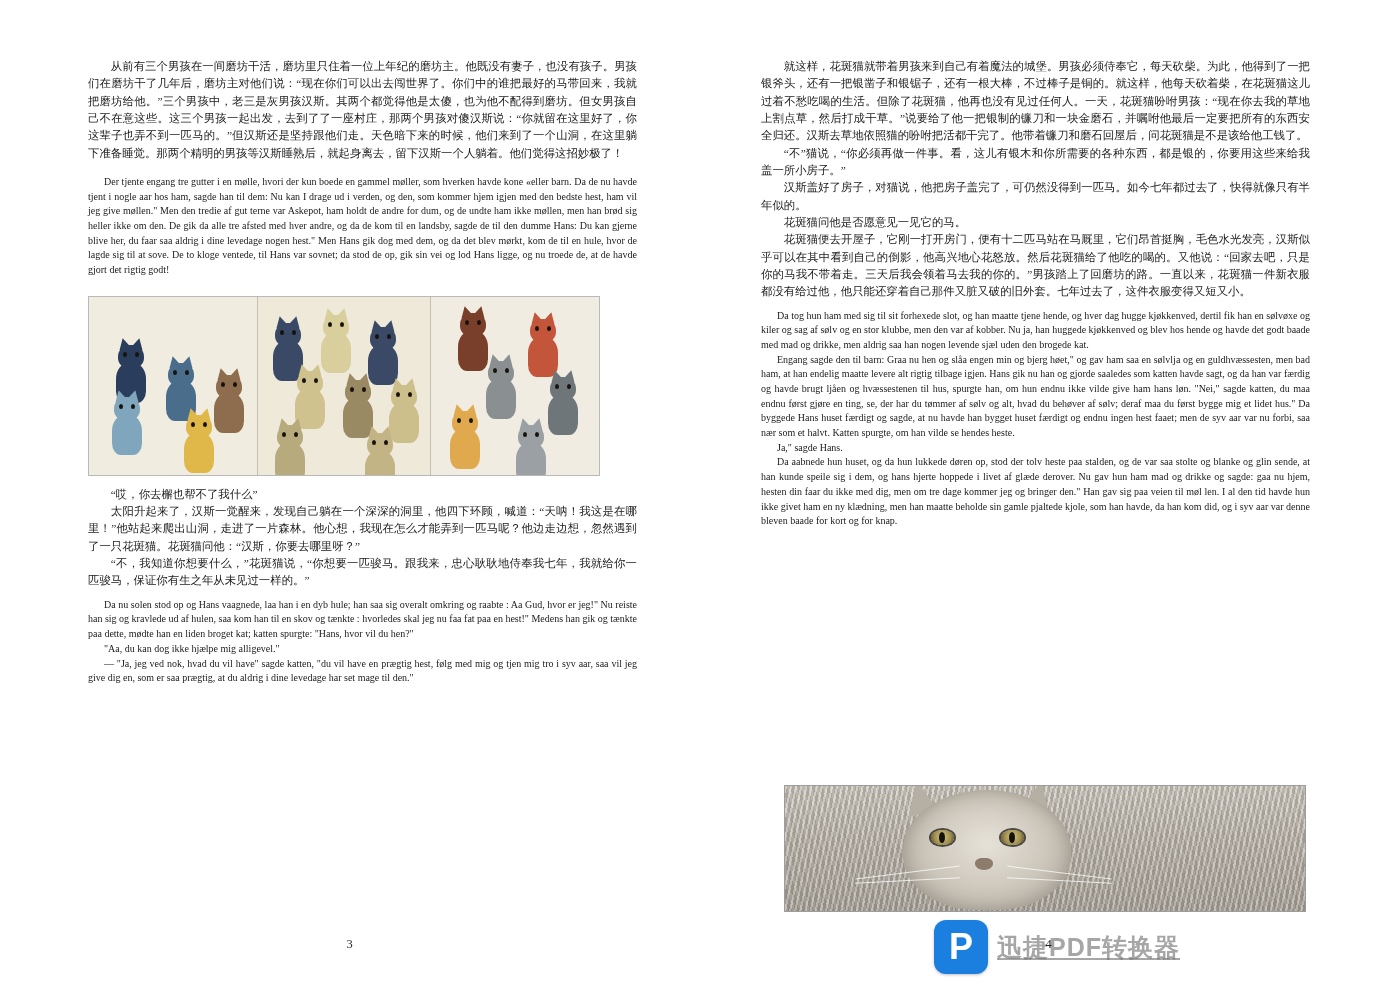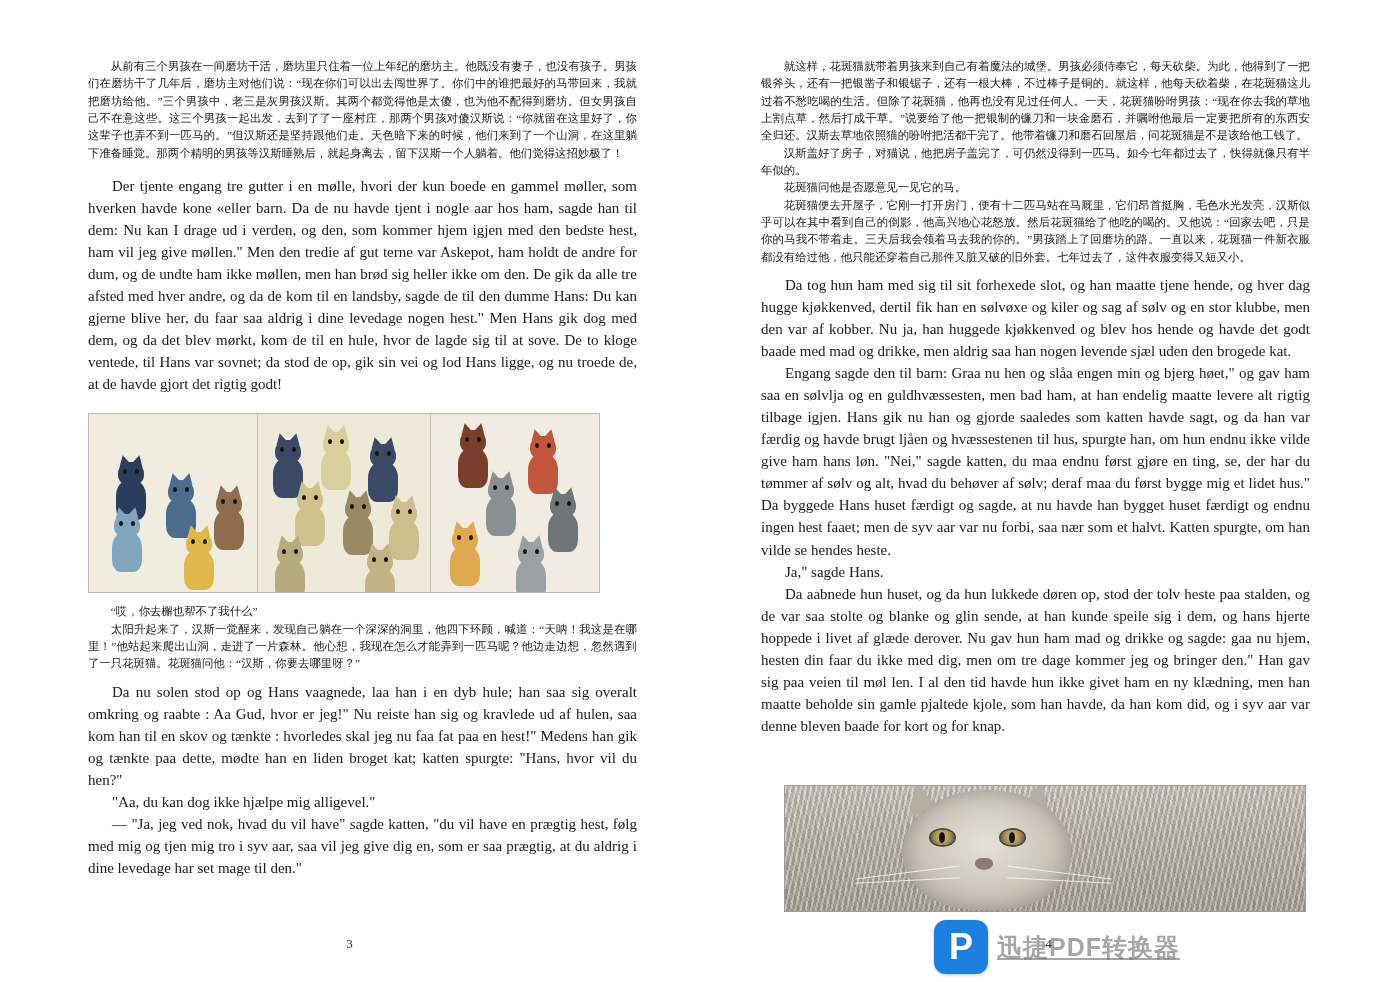--- a/index.html
+++ b/index.html
@@ -38,21 +38,21 @@
     text-align: justify;
     text-justify: inter-word;
   }
   p.zh {
     font-size: 11.4px;
     line-height: 1.52;
     text-indent: 2em;
     text-align: justify;
   }
   p.da {
-    font-size: 15px;
+    font-size: 10px;
     line-height: 1.47;
     text-indent: 0;
   }
   p.da.ind {
     text-indent: 1.6em;
   }
   .gap-m { height: 8px; }
   .gap-l { height: 13px; }
 
   
@@ -394,32 +394,34 @@
           <span class="eye-l"></span>
             <span class="eye-r"></span>
           <span class="body" style="background:#9aa0a3;"></span>
         </div>
       </div>
     </div>
 
     <div class="caption-block">
       <p class="zh">“哎，你去檞也帮不了我什么”</p>
       <p class="zh">太阳升起来了，汉斯一觉醒来，发现自己躺在一个深深的洞里，他四下环顾，喊道：“天呐！我这是在哪里！”他站起来爬出山洞，走进了一片森林。他心想，我现在怎么才能弄到一匹马呢？他边走边想，忽然遇到了一只花斑猫。花斑猫问他：“汉斯，你要去哪里呀？”</p>
+      <p class="zh">“不，我知道你想要什么，”花斑猫说，“你想要一匹骏马。跟我来，忠心耿耿地侍奉我七年，我就给你一匹骏马，保证你有生之年从未见过一样的。”</p>
       <div class="gap-m"></div>
       <p class="da ind">Da nu solen stod op og Hans vaagnede, laa han i en dyb hule; han saa sig overalt omkring og raabte : Aa Gud, hvor er jeg!" Nu reiste han sig og kravlede ud af hulen, saa kom han til en skov og tænkte : hvorledes skal jeg nu faa fat paa en hest!" Medens han gik og tænkte paa dette, mødte han en liden broget kat; katten spurgte: "Hans, hvor vil du hen?"</p>
       <p class="da ind">"Aa, du kan dog ikke hjælpe mig alligevel."</p>
       <p class="da ind">— "Ja, jeg ved nok, hvad du vil have" sagde katten, "du vil have en prægtig hest, følg med mig og tjen mig tro i syv aar, saa vil jeg give dig en, som er saa prægtig, at du aldrig i dine levedage har set mage til den."</p>
     </div>
 
     <div class="page-number">3</div>
   </div>
 
   <div class="page right">
 
     <p class="zh">就这样，花斑猫就带着男孩来到自己有着魔法的城堡。男孩必须侍奉它，每天砍柴。为此，他得到了一把银斧头，还有一把银凿子和银锯子，还有一根大棒，不过棒子是铜的。就这样，他每天砍着柴，在花斑猫这儿过着不愁吃喝的生活。但除了花斑猫，他再也没有见过任何人。一天，花斑猫吩咐男孩：“现在你去我的草地上割点草，然后打成干草。”说要给了他一把银制的镰刀和一块金磨石，并嘱咐他最后一定要把所有的东西安全归还。汉斯去草地依照猫的吩咐把活都干完了。他带着镰刀和磨石回屋后，问花斑猫是不是该给他工钱了。</p>
+    <p class="zh">“不”猫说，“你必须再做一件事。看，这儿有银木和你所需要的各种东西，都是银的，你要用这些来给我盖一所小房子。”</p>
     <p class="zh">汉斯盖好了房子，对猫说，他把房子盖完了，可仍然没得到一匹马。如今七年都过去了，快得就像只有半年似的。</p>
     <p class="zh">花斑猫问他是否愿意见一见它的马。</p>
     <p class="zh">花斑猫便去开屋子，它刚一打开房门，便有十二匹马站在马厩里，它们昂首挺胸，毛色水光发亮，汉斯似乎可以在其中看到自己的倒影，他高兴地心花怒放。然后花斑猫给了他吃的喝的。又他说：“回家去吧，只是你的马我不带着走。三天后我会领着马去我的你的。”男孩踏上了回磨坊的路。一直以来，花斑猫一件新衣服都没有给过他，他只能还穿着自己那件又脏又破的旧外套。七年过去了，这件衣服变得又短又小。</p>
     <div class="gap-m"></div>
     <p class="da ind">Da tog hun ham med sig til sit forhexede slot, og han maatte tjene hende, og hver dag hugge kjøkkenved, dertil fik han en sølvøxe og kiler og sag af sølv og en stor klubbe, men den var af kobber. Nu ja, han huggede kjøkkenved og blev hos hende og havde det godt baade med mad og drikke, men aldrig saa han nogen levende sjæl uden den brogede kat.</p>
     <p class="da ind">Engang sagde den til barn: Graa nu hen og slåa engen min og bjerg høet," og gav ham saa en sølvlja og en guldhvæssesten, men bad ham, at han endelig maatte levere alt rigtig tilbage igjen. Hans gik nu han og gjorde saaledes som katten havde sagt, og da han var færdig og havde brugt ljåen og hvæssestenen til hus, spurgte han, om hun endnu ikke vilde give ham hans løn. "Nei," sagde katten, du maa endnu først gjøre en ting, se, der har du tømmer af sølv og alt, hvad du behøver af sølv; deraf maa du først bygge mig et lidet hus." Da byggede Hans huset færdigt og sagde, at nu havde han bygget huset færdigt og endnu ingen hest faaet; men de syv aar var nu forbi, saa nær som et halvt. Katten spurgte, om han vilde se hendes heste.</p>
     <p class="da ind">Ja," sagde Hans.</p>
     <p class="da ind">Da aabnede hun huset, og da hun lukkede døren op, stod der tolv heste paa stalden, og de var saa stolte og blanke og glin sende, at han kunde speile sig i dem, og hans hjerte hoppede i livet af glæde derover. Nu gav hun ham mad og drikke og sagde: gaa nu hjem, hesten din faar du ikke med dig, men om tre dage kommer jeg og bringer den." Han gav sig paa veien til møl len. I al den tid havde hun ikke givet ham en ny klædning, men han maatte beholde sin gamle pjaltede kjole, som han havde, da han kom did, og i syv aar var denne bleven baade for kort og for knap.</p>
 
     <div class="fig-lynx">

